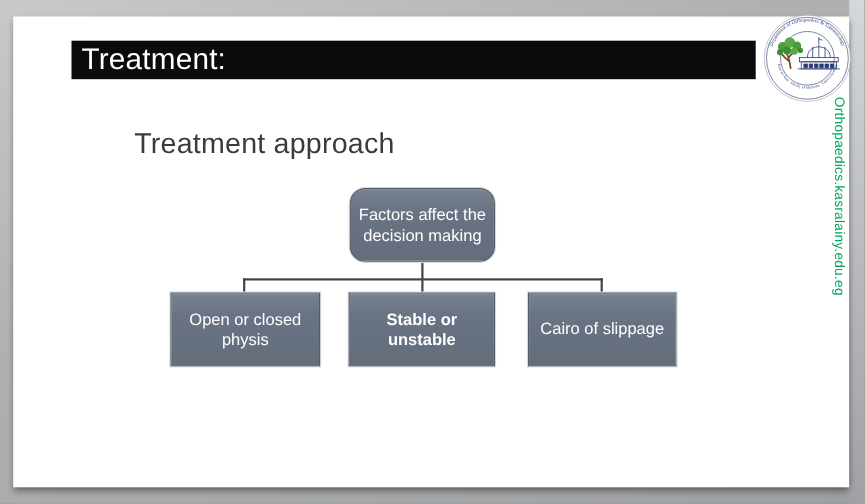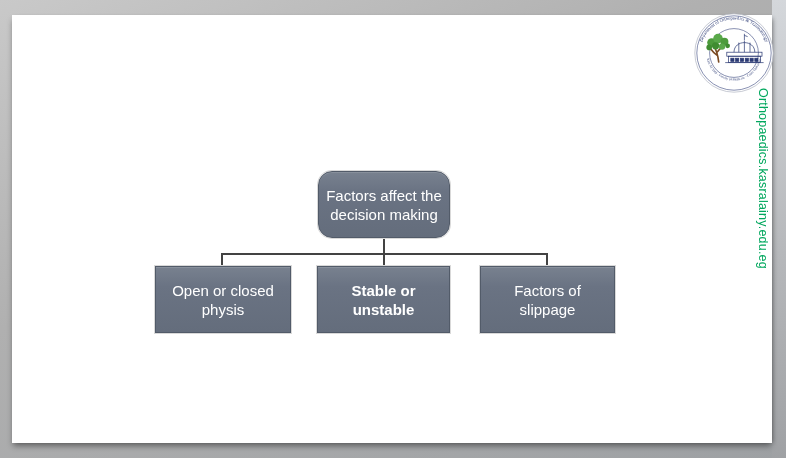--- a/index.html
+++ b/index.html
@@ -57,33 +57,37 @@
 </style>
 </head>
 <body>
 
 <div class="frame">
 
   <div class="right-strip"></div>
 
   <div class="slide">
 
+    <div class="title-bar">
+      <span>Treatment:</span>
+    </div>
 
+    <div class="heading">Treatment approach</div>
 
     <div>
       <div class="conn conn-root-v"></div>
       <div class="conn conn-h"></div>
       <div class="conn conn-v0"></div>
       <div class="conn conn-v1"></div>
       <div class="conn conn-v2"></div>
 
       <div class="node node-root">Factors affect the decision making</div>
       <div class="node node-c0">Open or closed physis</div>
       <div class="node node-c1">Stable or unstable</div>
-      <div class="node node-c2">Factors of slippage</div>
+      <div class="node node-c2">Cairo of slippage</div>
     </div>
 
   </div>
 
   <svg class="logo" viewBox="0 0 100 100" xmlns="http://www.w3.org/2000/svg">
     <circle cx="50" cy="50" r="49" fill="#ffffff" stroke="#a9adbb" stroke-width="0.8"></circle>
     <circle cx="50" cy="50" r="46.5" fill="none" stroke="#2b3a74" stroke-width="0.7"></circle>
     <circle cx="50" cy="50" r="30.5" fill="none" stroke="#2b3a74" stroke-width="0.7"></circle>
     <path id="arcTop" d="M 8,50 A 42,42 0 0 1 92,50" fill="none"></path>
     <path id="arcBot" d="M 15.5,50 A 34.5,34.5 0 0 0 84.5,50" fill="none"></path>

